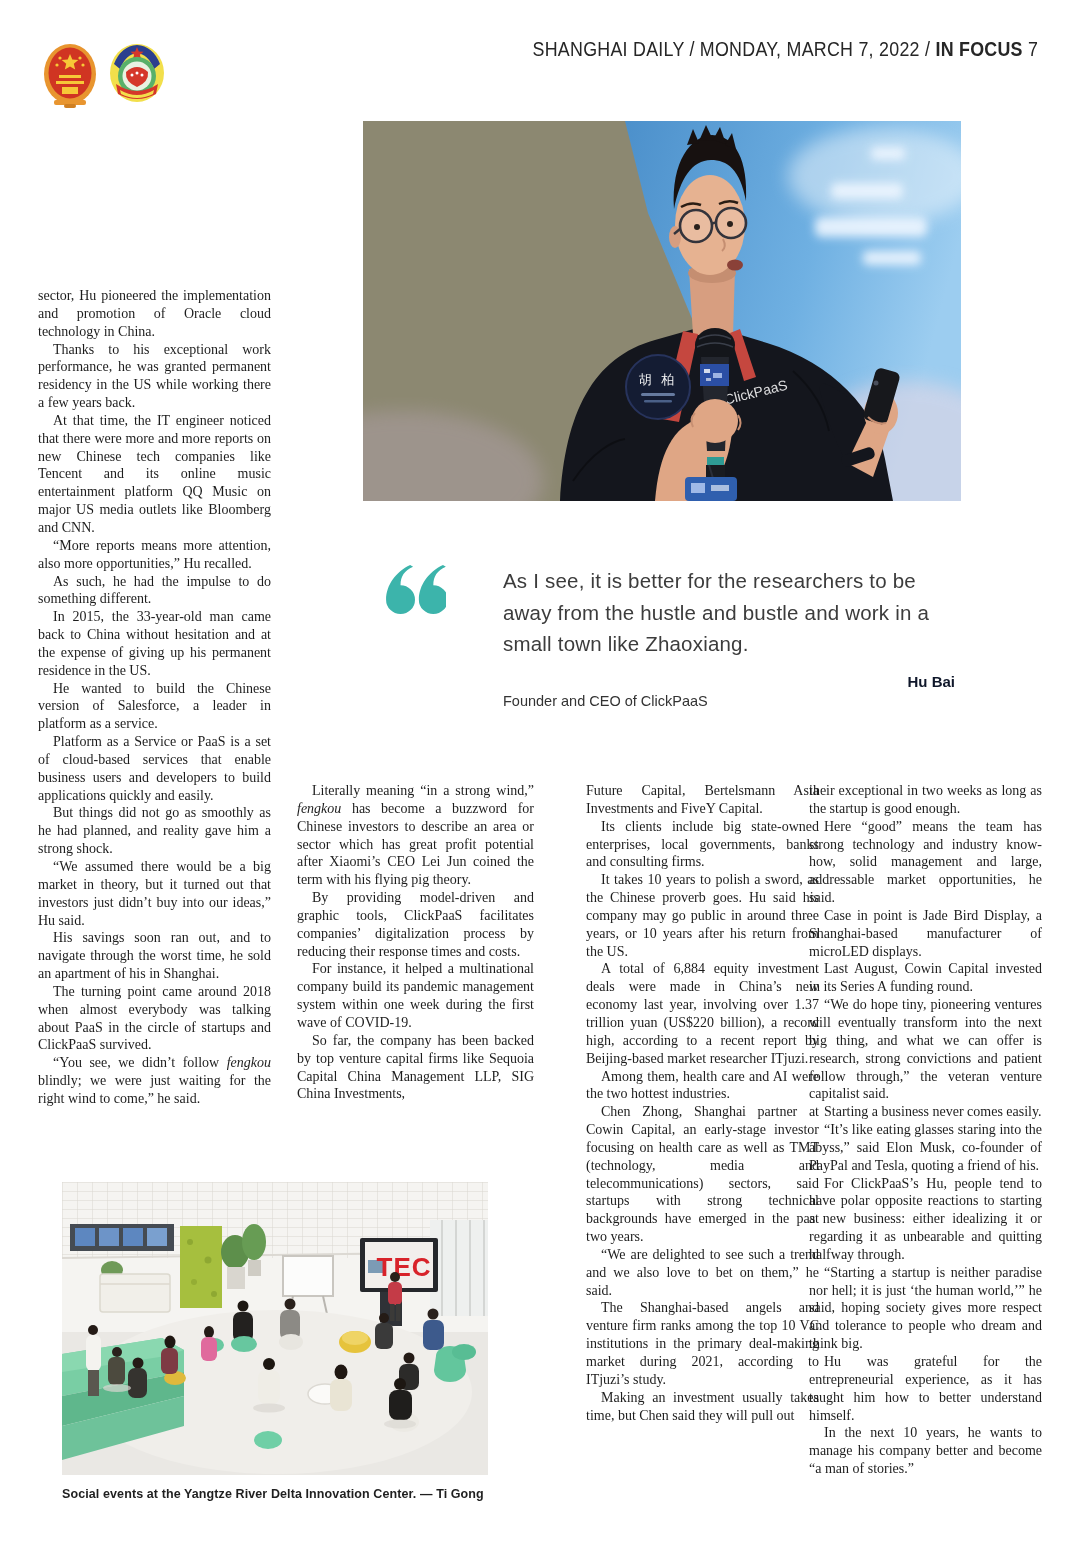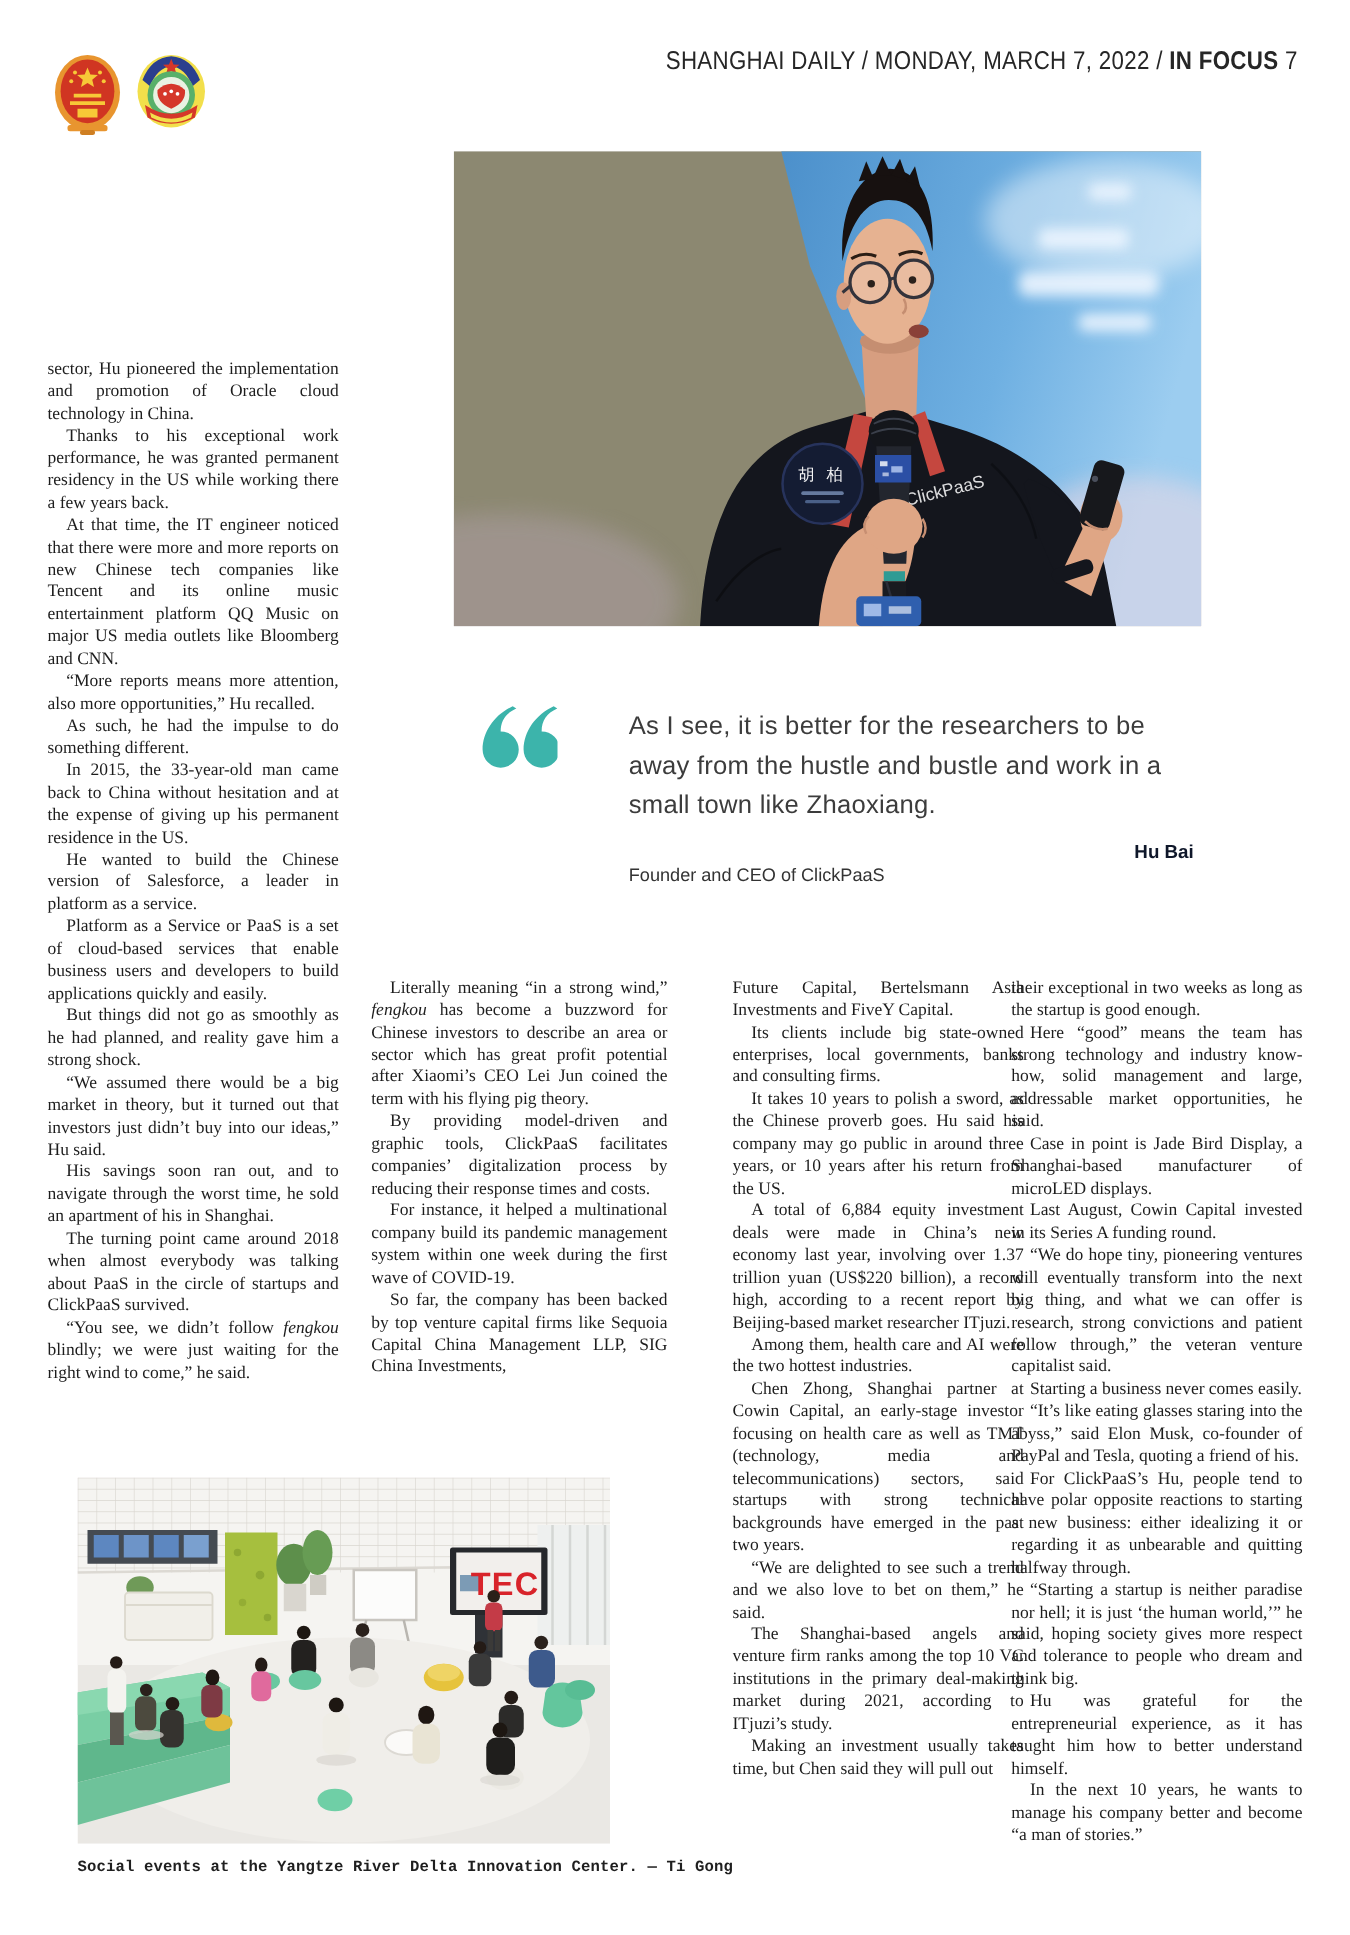--- a/index.html
+++ b/index.html
@@ -16,21 +16,21 @@
   .col p{margin:0;text-indent:15px;hyphens:auto;-webkit-hyphens:auto;}
   .col p.noindent{text-indent:0;}
   .col i{}
   #col1{left:38px;top:287px;width:233px;height:890px;}
   #col2{left:297px;top:782px;width:237px;height:396px;}
   #col3{left:586px;top:782px;width:233px;height:745px;}
   #col4{left:809px;top:782px;width:233px;height:745px;}
   
   .main-photo{position:absolute;left:363px;top:121px;width:598px;height:380px;}
   .event-photo{position:absolute;left:62px;top:1182px;width:387px;height:293px;border-radius:24px;}
-  .caption{position:absolute;left:62px;top:1487px;font-family:Liberation Mono, monospace;
+  .caption{position:absolute;left:62px;top:1487px;font-family:Liberation Sans, sans-serif;
            font-weight:700;font-size:12.5px;color:#1f1f1f;white-space:nowrap;letter-spacing:.1px;}
   
   .quote-mark{position:absolute;left:384px;top:563px;}
   .quote-body{position:absolute;left:503px;top:565px;width:452px;font-family:"Liberation Sans",sans-serif;}
   .quote-text{margin:0;font-size:20.5px;line-height:31.5px;color:#3c3c3c;letter-spacing:.2px;}
   .quote-author{margin:13px 0 0 0;font-size:15px;font-weight:700;color:#0f172a;text-align:right;}
   .quote-role{margin:3px 0 0 0;font-size:14.5px;color:#333333;}
   svg{display:block;}
 </style>
 </head>

